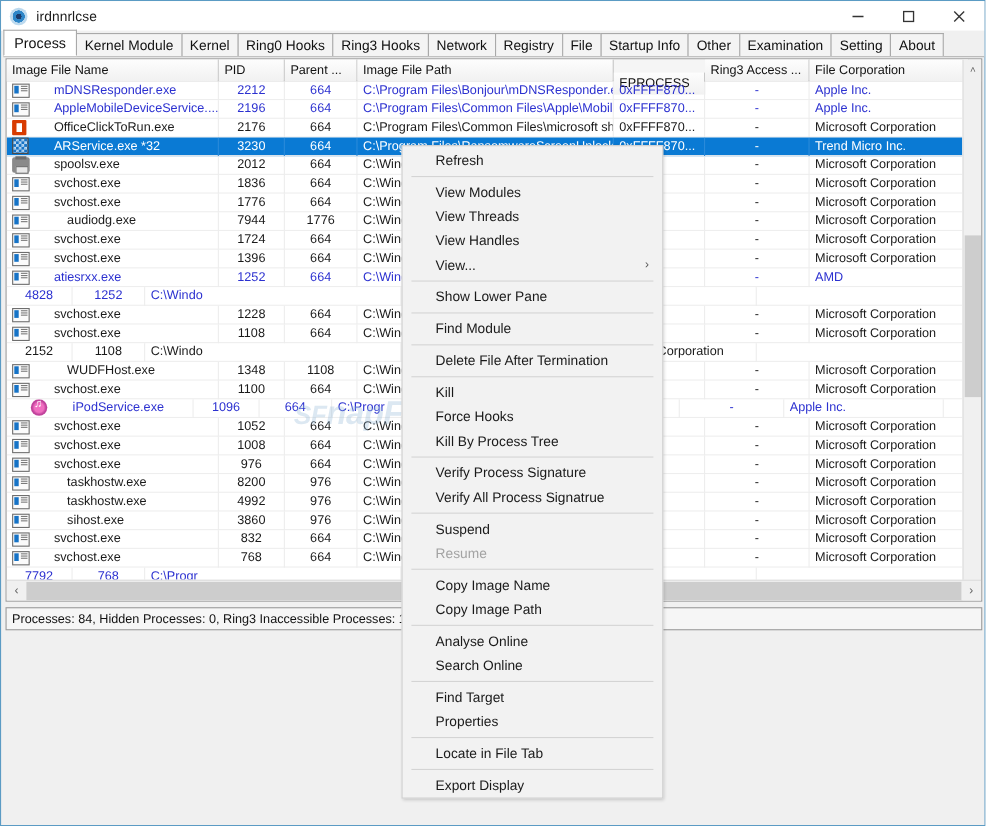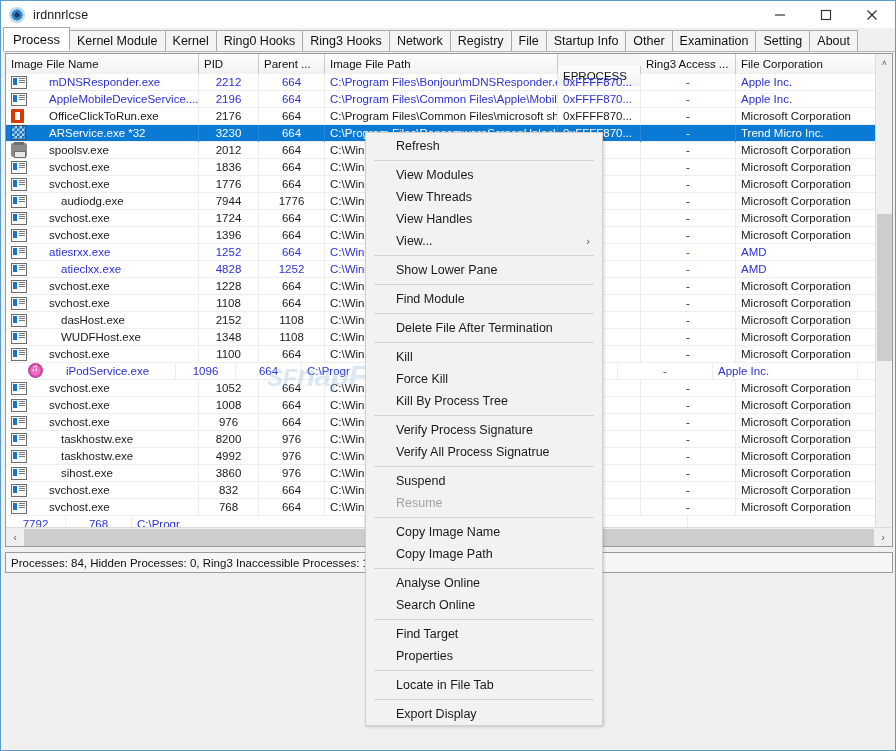--- a/index.html
+++ b/index.html
@@ -425,26 +425,20 @@
             <span class="blue" style="margin-left: 19px;">atiesrxx.exe</span>
           </div>
           <div class="c center blue" style="width: 60px;">1252</div>
           <div class="c center blue" style="width: 66px;">664</div>
           <div class="c blue" style="width: 233px;">C:\Windo</div>
           <div class="c blue" style="width: 83px;">70...</div>
           <div class="c center blue" style="width: 95px;">-</div>
           <div class="c blue" style="width: 145px;">AMD</div>
         </div>
         <div class="row">
-          <div class="c" style="width: 193px; padding-left: 0px;">
-            <span class="picon">
-              <span class="ic-window" style="display: block;"></span>
-            </span>
-            <span class="blue" style="margin-left: 31px;">atieclxx.exe</span>
-          </div>
           <div class="c center blue" style="width: 60px;">4828</div>
           <div class="c center blue" style="width: 66px;">1252</div>
           <div class="c blue" style="width: 233px;">C:\Windo</div>
           <div class="c blue" style="width: 83px;">70...</div>
           <div class="c center blue" style="width: 95px;">-</div>
           <div class="c blue" style="width: 145px;">AMD</div>
         </div>
         <div class="row">
           <div class="c" style="width: 193px; padding-left: 0px;">
             <span class="picon">
@@ -467,26 +461,20 @@
             <span style="margin-left: 19px;">svchost.exe</span>
           </div>
           <div class="c center" style="width: 60px;">1108</div>
           <div class="c center" style="width: 66px;">664</div>
           <div class="c" style="width: 233px;">C:\Windo</div>
           <div class="c" style="width: 83px;">70...</div>
           <div class="c center" style="width: 95px;">-</div>
           <div class="c" style="width: 145px;">Microsoft Corporation</div>
         </div>
         <div class="row">
-          <div class="c" style="width: 193px; padding-left: 0px;">
-            <span class="picon">
-              <span class="ic-window" style="display: block;"></span>
-            </span>
-            <span style="margin-left: 31px;">dasHost.exe</span>
-          </div>
           <div class="c center" style="width: 60px;">2152</div>
           <div class="c center" style="width: 66px;">1108</div>
           <div class="c" style="width: 233px;">C:\Windo</div>
           <div class="c" style="width: 83px;">70...</div>
           <div class="c center" style="width: 95px;">-</div>
           <div class="c" style="width: 145px;">Microsoft Corporation</div>
         </div>
         <div class="row">
           <div class="c" style="width: 193px; padding-left: 0px;">
             <span class="picon">
@@ -700,21 +688,21 @@
       </div>
       <div class="msep"></div>
       <div class="mi">
         <span>Delete File After Termination</span>
       </div>
       <div class="msep"></div>
       <div class="mi">
         <span>Kill</span>
       </div>
       <div class="mi">
-        <span>Force Kill</span>
+        <span>Force Hooks</span>
       </div>
       <div class="mi">
         <span>Kill By Process Tree</span>
       </div>
       <div class="msep"></div>
       <div class="mi">
         <span>Verify Process Signature</span>
       </div>
       <div class="mi">
         <span>Verify All Process Signatrue</span>

